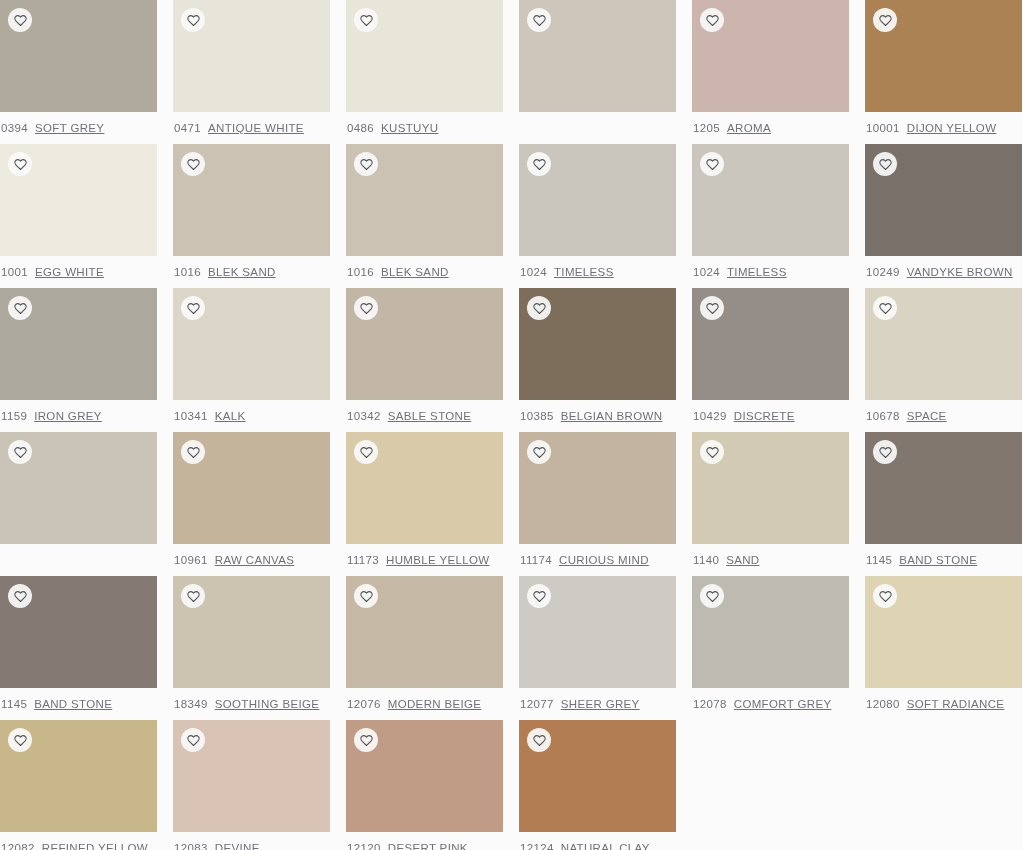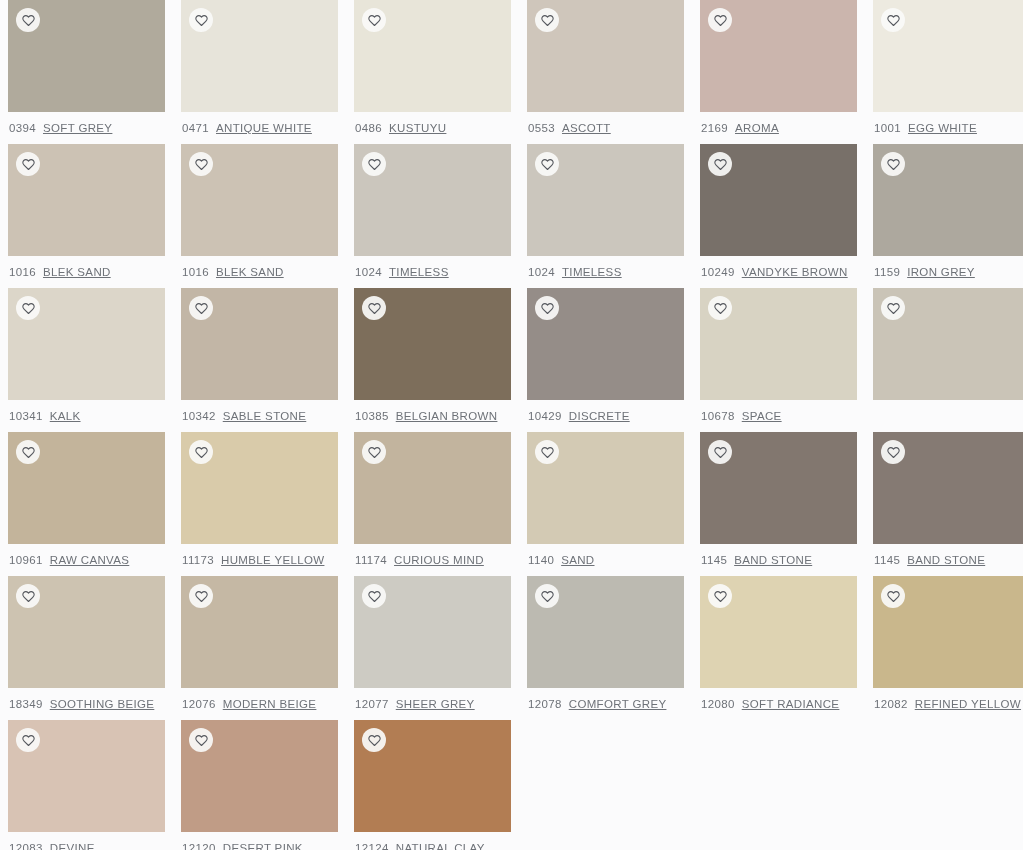--- a/index.html
+++ b/index.html
@@ -21,21 +21,20 @@
     width: 1023px;
     padding: 0;
     margin: 0;
   }
   .swatch-card {
     width: 157px;
     display: flex;
     flex-direction: column;
     background: transparent;
     cursor: pointer;
-    margin-left: 8px;
   }
   .swatch-chip {
     position: relative;
     width: 157px;
     height: 112px;
     display: block;
   }
   .fav-badge {
     position: absolute;
     top: 8px;
@@ -121,36 +120,45 @@
       </div>
     </div>
     <div class="swatch-card">
       <div class="swatch-chip" style="background: rgb(207, 198, 187);">
         <div class="fav-badge">
           <svg viewBox="0 0 24 24" fill="none" stroke="#55585e" stroke-width="2" stroke-linecap="round" stroke-linejoin="round">
             <path d="M20.84 4.61a5.5 5.5 0 0 0-7.78 0L12 5.67l-1.06-1.06a5.5 5.5 0 0 0-7.78 7.78l1.06 1.06L12 21.23l7.78-7.78 1.06-1.06a5.5 5.5 0 0 0 0-7.78z"></path>
           </svg>
         </div>
       </div>
-      <div class="swatch-label">
-        <span class="swatch-code">0553</span>
-        <span class="swatch-name">ASCOTT</span>
-      </div>
     </div>
     <div class="swatch-card">
       <div class="swatch-chip" style="background: rgb(203, 181, 173);">
         <div class="fav-badge">
           <svg viewBox="0 0 24 24" fill="none" stroke="#55585e" stroke-width="2" stroke-linecap="round" stroke-linejoin="round">
             <path d="M20.84 4.61a5.5 5.5 0 0 0-7.78 0L12 5.67l-1.06-1.06a5.5 5.5 0 0 0-7.78 7.78l1.06 1.06L12 21.23l7.78-7.78 1.06-1.06a5.5 5.5 0 0 0 0-7.78z"></path>
           </svg>
         </div>
       </div>
       <div class="swatch-label">
-        <span class="swatch-code">2169</span>
+        <span class="swatch-code">1205</span>
         <span class="swatch-name">AROMA</span>
+      </div>
+    </div>
+    <div class="swatch-card">
+      <div class="swatch-chip" style="background: rgb(171, 130, 83);">
+        <div class="fav-badge">
+          <svg viewBox="0 0 24 24" fill="none" stroke="#55585e" stroke-width="2" stroke-linecap="round" stroke-linejoin="round">
+            <path d="M20.84 4.61a5.5 5.5 0 0 0-7.78 0L12 5.67l-1.06-1.06a5.5 5.5 0 0 0-7.78 7.78l1.06 1.06L12 21.23l7.78-7.78 1.06-1.06a5.5 5.5 0 0 0 0-7.78z"></path>
+          </svg>
+        </div>
+      </div>
+      <div class="swatch-label">
+        <span class="swatch-code">10001</span>
+        <span class="swatch-name">DIJON YELLOW</span>
       </div>
     </div>
     <div class="swatch-card">
       <div class="swatch-chip" style="background: rgb(237, 234, 224);">
         <div class="fav-badge">
           <svg viewBox="0 0 24 24" fill="none" stroke="#55585e" stroke-width="2" stroke-linecap="round" stroke-linejoin="round">
             <path d="M20.84 4.61a5.5 5.5 0 0 0-7.78 0L12 5.67l-1.06-1.06a5.5 5.5 0 0 0-7.78 7.78l1.06 1.06L12 21.23l7.78-7.78 1.06-1.06a5.5 5.5 0 0 0 0-7.78z"></path>
           </svg>
         </div>
       </div>

